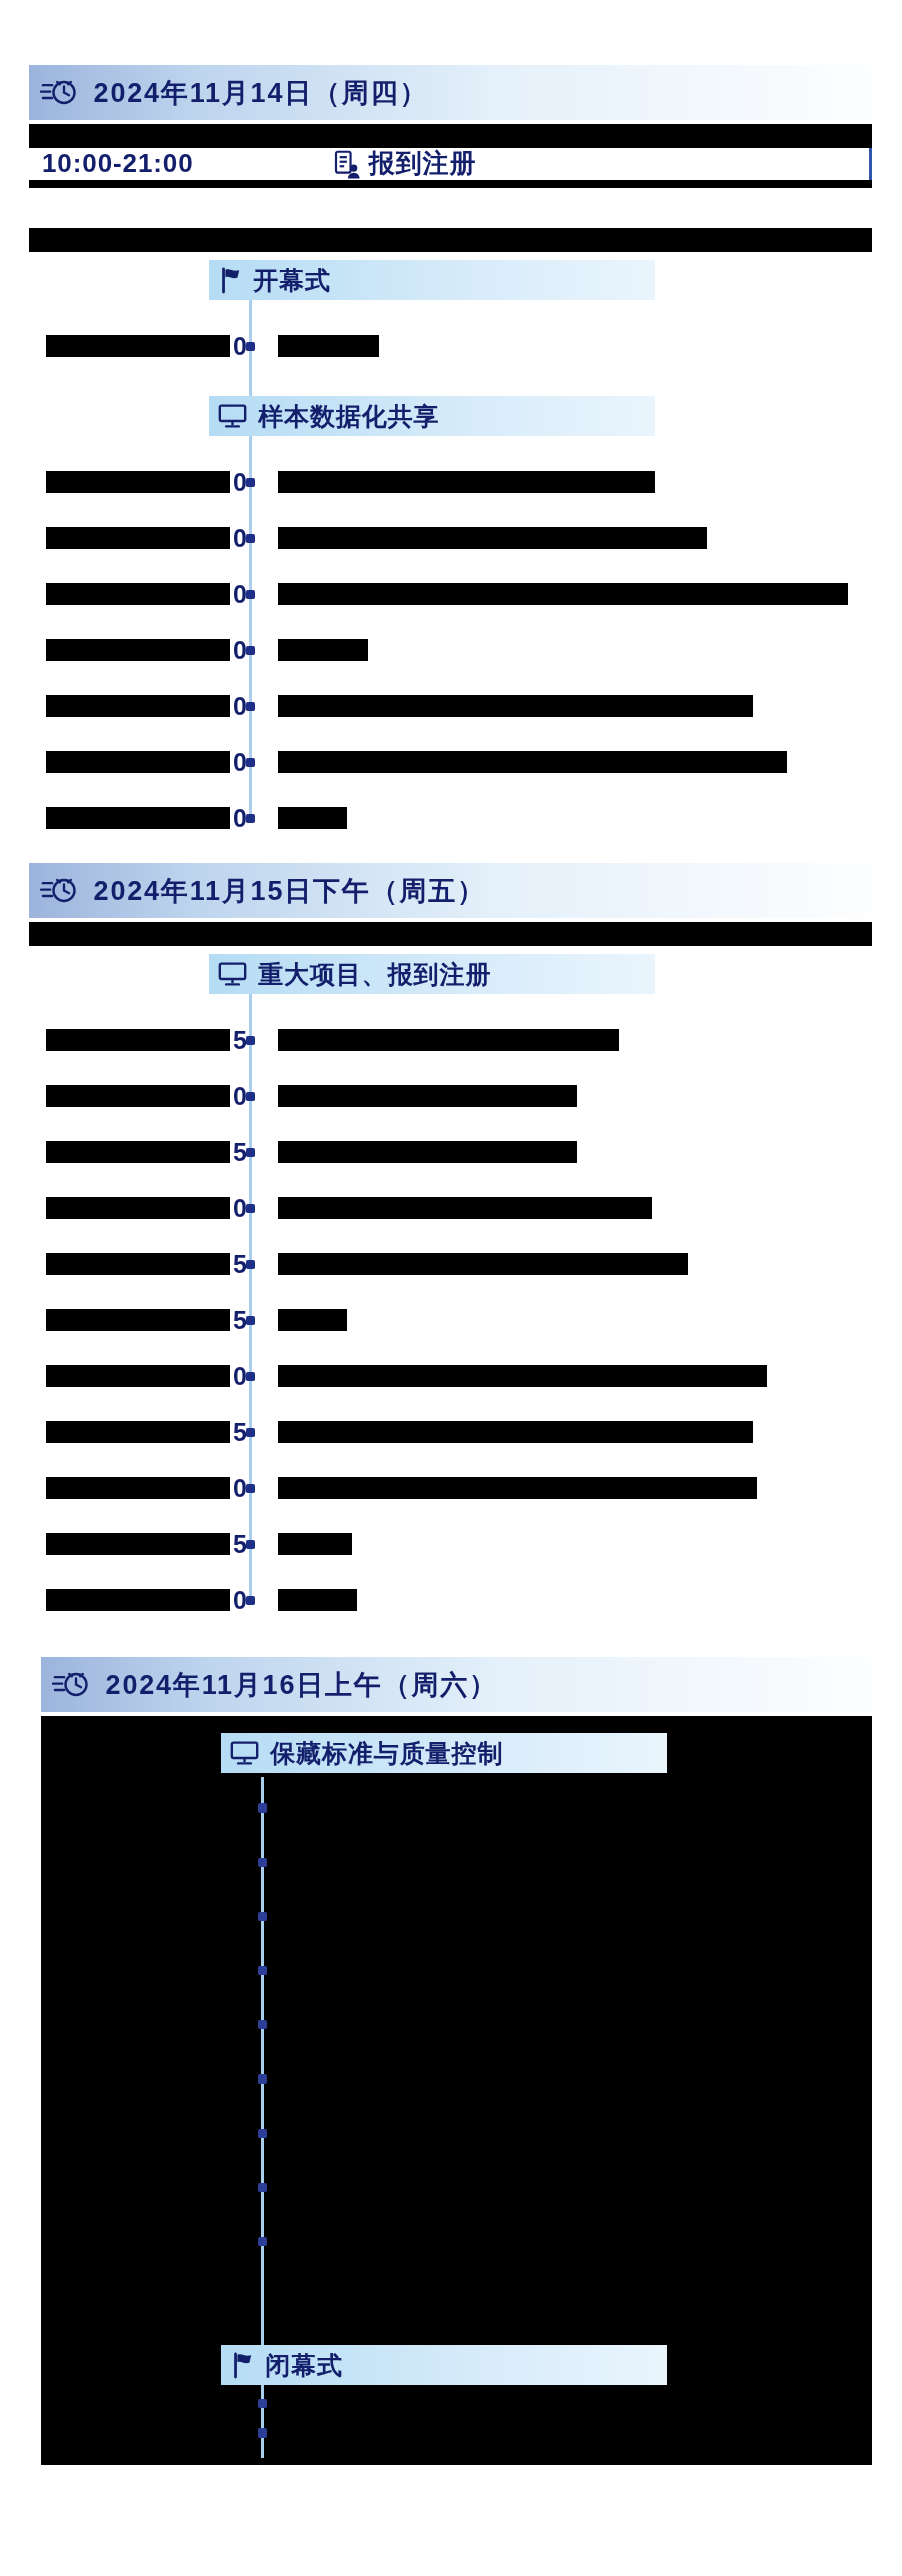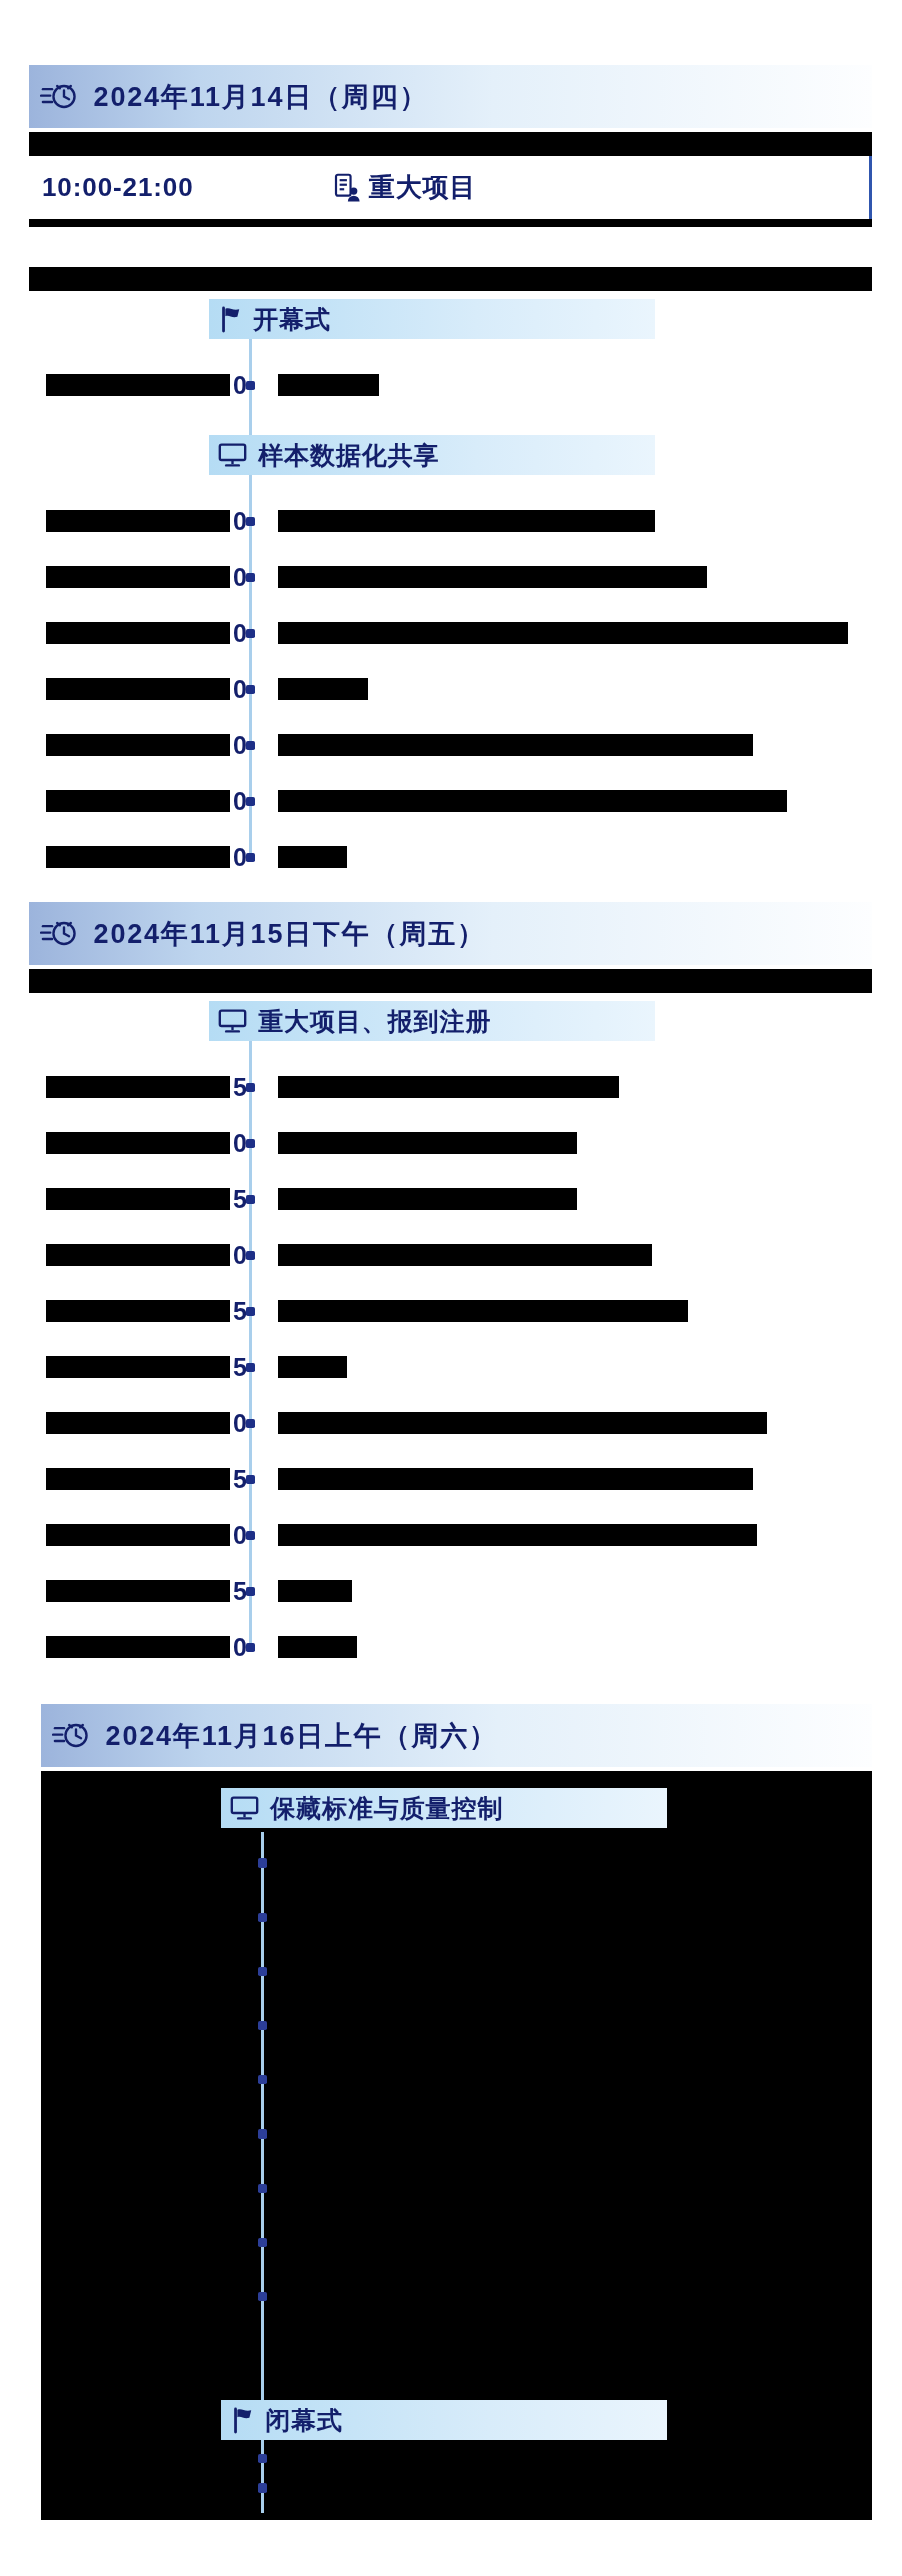--- a/index.html
+++ b/index.html
@@ -1,30 +1,30 @@
 <!DOCTYPE html>
 <html style="font-size:14.7px"><head>
 <meta charset="utf-8">
 <style>
   *{box-sizing:border-box;}
   html,body{margin:0;padding:0;}
   body{background:#ffffff;font-family:"Liberation Sans","DejaVu Sans",sans-serif;color:#131f6b;}
   .page{position:relative;width:902px;height:2576px;background:#ffffff;overflow:hidden;}
   .content{position:absolute;left:29px;top:65px;width:843px;}
 
-  .day-header{height:63px;display:flex;align-items:center;
+  .day-header{height:55px;display:flex;align-items:center;
     background:linear-gradient(90deg,#9cb4dc 0%,#bed5ee 20%,#e4f0fa 55%,#fdfeff 100%);}
   .icon-clock{margin:0 16.6px 0 11px;flex:0 0 auto;display:inline-flex;}
   .day-title{font-size:27px;font-weight:bold;letter-spacing:1.8px;}
 
   .redact{background:#000000;}
   .sub-redact{height:24px;margin-top:3.7px;}
   .bottom-divider{height:8.3px;}
 
-  .reg-row{height:63px;display:flex;align-items:center;border-right:3.7px solid #3056ae;background:#ffffff;}
+  .reg-row{height:32px;display:flex;align-items:center;border-right:3.7px solid #3056ae;background:#ffffff;}
   .reg-time{font-size:26px;font-weight:bold;margin-left:13px;letter-spacing:0.9px;}
   .icon-reg{margin-left:138px;display:inline-flex;}
   .reg-label{font-size:26px;font-weight:bold;margin-left:9.2px;letter-spacing:0.9px;}
 
   .timeline{position:relative;}
   .tline{position:absolute;left:220px;top:26px;bottom:11px;width:2.8px;background:#a9cfec;z-index:1;}
   .section-bar{position:relative;z-index:2;margin:8.3px 0 35px 180px;width:446px;height:40px;
     display:flex;align-items:center;
     background:linear-gradient(90deg,#b5dcf4 0%,#d8ecfa 60%,#eaf5fd 100%);}
   .sicon{margin:0 11px 0 9.2px;display:inline-flex;}
@@ -74,21 +74,21 @@
               <g fill="none" stroke="#131f6b" stroke-width="2.4">
                 <rect x="4" y="3" width="16" height="23" rx="2"></rect>
                 <path d="M8 9 H16"></path>
                 <path d="M8 14 H16"></path>
                 <path d="M8 19 H13"></path>
               </g>
               <circle cx="23.5" cy="21" r="4" fill="#131f6b"></circle>
               <path d="M17 32.5 a6.5 6.5 0 0 1 13 0 Z" fill="#131f6b"></path>
             </svg>
           </span>
-          <span class="reg-label">重大项目</span>
+          <span class="reg-label">报到注册</span>
         </div>
         <div class="redact bottom-divider"></div>
       </section>
       <section class="day" style="margin-bottom: 26px;">
         <div class="redact sub-redact"></div>
         <div class="timeline">
           <div class="tline"></div>
           <div class="section-bar">
             <span class="sicon">
               <svg width="24" height="28" viewBox="0 0 26 30">

